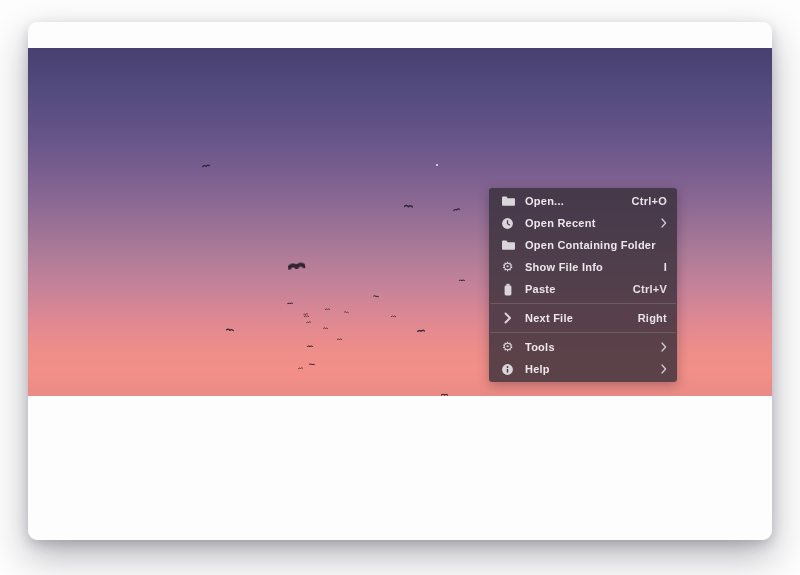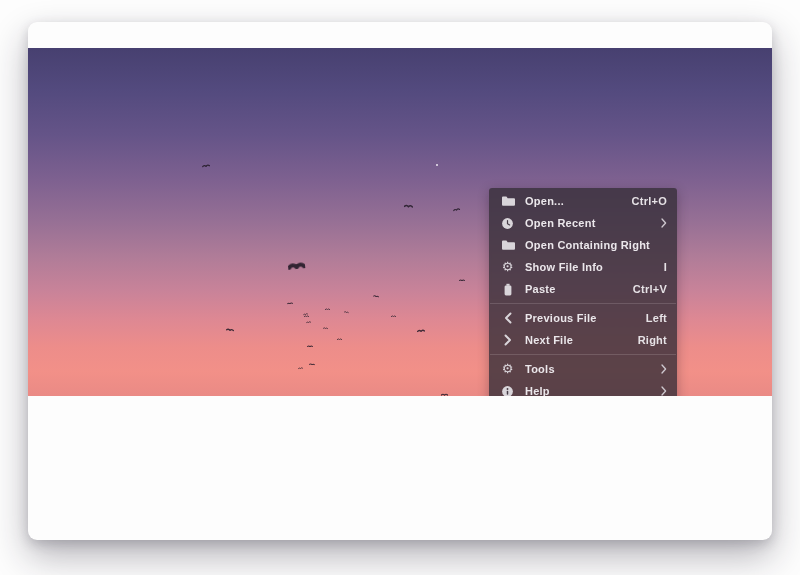--- a/index.html
+++ b/index.html
@@ -212,21 +212,21 @@
             </svg>
         </span>
       </div>
 
       <div class="menu-row">
         <span class="mi-icon">
           <svg width="14" height="12" viewBox="0 0 14 12">
               <path d="M1 2.6 q0-1 1-1 h3.4 l1.3 1.6 h6.3 q1 0 1 1 v5.6 q0 1-1 1 H2 q-1 0-1-1 z" fill="#d9d5da"></path>
             </svg>
         </span>
-        <span class="mi-label">Open Containing Right</span>
+        <span class="mi-label">Open Containing Folder</span>
       </div>
 
       <div class="menu-row">
         <span class="mi-icon gear">⚙</span>
         <span class="mi-label">Show File Info</span>
         <span class="mi-shortcut">I</span>
       </div>
 
       <div class="menu-row">
         <span class="mi-icon">
@@ -234,29 +234,20 @@
               <path d="M3.4 0.8 h3.2 v2 h-3.2 z" fill="#d9d5da"></path>
               <rect x="1.6" y="2.4" width="6.8" height="10" rx="1.4" fill="#d9d5da"></rect>
             </svg>
         </span>
         <span class="mi-label">Paste</span>
         <span class="mi-shortcut">Ctrl+V</span>
       </div>
 
       <div class="menu-sep"></div>
 
-      <div class="menu-row">
-        <span class="mi-icon">
-          <svg width="10" height="12" viewBox="0 0 10 12">
-              <polyline points="7.5,1.5 3,6 7.5,10.5" fill="none" stroke="#d9d5da" stroke-width="2" stroke-linecap="round" stroke-linejoin="round"></polyline>
-            </svg>
-        </span>
-        <span class="mi-label">Previous File</span>
-        <span class="mi-shortcut">Left</span>
-      </div>
 
       <div class="menu-row">
         <span class="mi-icon">
           <svg width="10" height="12" viewBox="0 0 10 12">
               <polyline points="2.5,1.5 7,6 2.5,10.5" fill="none" stroke="#d9d5da" stroke-width="2" stroke-linecap="round" stroke-linejoin="round"></polyline>
             </svg>
         </span>
         <span class="mi-label">Next File</span>
         <span class="mi-shortcut">Right</span>
       </div>

